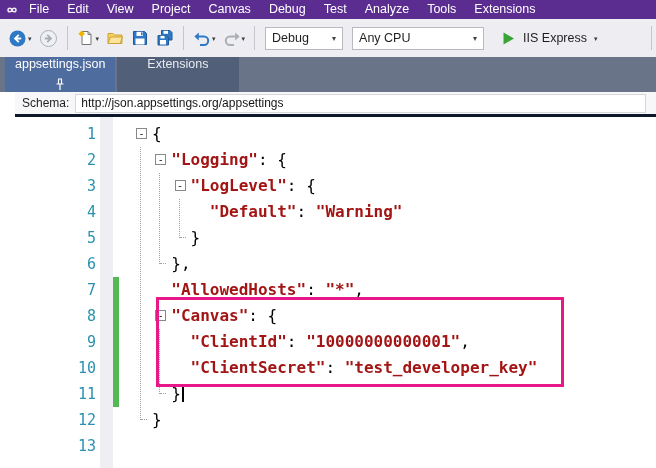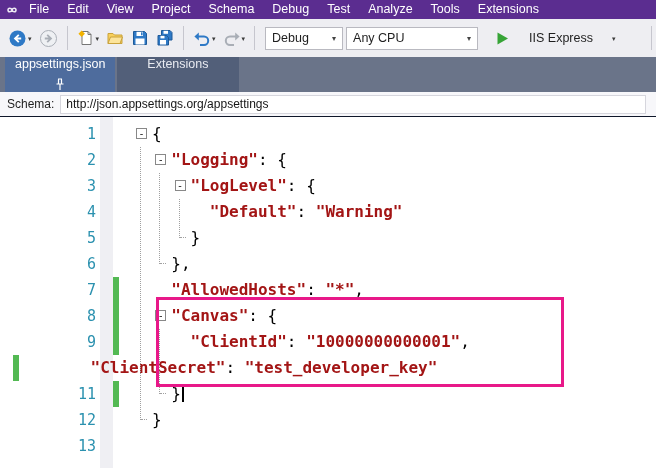--- a/index.html
+++ b/index.html
@@ -14,37 +14,37 @@
 
   
   .toolbar{height:38px;background:#EEEEF2;display:flex;align-items:center;gap:3px;padding-left:6px;flex:0 0 auto;}
   .tb-btn{background:transparent;border:0;padding:2px;display:flex;align-items:center;gap:1px;}
   .caret{font-size:7px;color:#3A3A3A;line-height:1;}
   .sep{width:1px;height:24px;background:#C6C6CE;margin:0 4px;}
   .combo{height:23px;box-sizing:border-box;border:1px solid #B9B9C0;background:#fff;display:flex;
          align-items:center;padding:0 6px;font-size:12.5px;color:#1E1E1E;}
   .combo .combo-arrow{margin-left:auto;font-size:8px;color:#444;padding-left:6px;}
   .w-debug{width:78px;margin-left:3px;}
-  .w-cpu{width:132px;}
-  .run-btn{display:flex;align-items:center;gap:19px;background:transparent;border:0;font-size:12.5px;
+  .w-cpu{width:132px;margin-left:6px;}
+  .run-btn{display:flex;align-items:center;gap:7px;background:transparent;border:0;font-size:12.5px;
            color:#1E1E1E;margin-left:8px;font-family:"Liberation Sans",sans-serif;}
   .tb-spacer{flex:1;}
   .sep-right{margin-right:4px;}
 
   
   .tabbar{height:35px;background:var(--tab-strip,#6A7489);display:flex;align-items:stretch;padding-left:5px;flex:0 0 auto;}
   .tab{display:flex;align-items:center;padding:0 10px;color:#fff;font-size:12.5px;gap:7px;cursor:default;flex-direction:column;}
   .tab.active{background:var(--active-tab,#4E6C9D);}
   .tab.inactive{background:var(--inactive-tab,#525F79);padding:0 30px;margin-left:2px;color:#E8EAF0;}
   .tab-close{font-size:14px;line-height:1;color:#fff;}
   .tab-pin{display:flex;align-items:center;}
 
   
-  .schemabar{height:25px;background:#F7F7FA;border-bottom:1px solid #0f172a;display:flex;align-items:center;
-             padding:0 7px;gap:6px;flex:0 0 auto;box-sizing:border-box;}
+  .schemabar{height:25px;background:#F7F7FA;border-bottom:3px solid #0f172a;display:flex;align-items:center;
+             padding:0 7px;gap:6px;flex:0 0 auto;box-sizing:border-box;margin-left:15px;}
   .schema-label{font-size:12px;color:#1E1E1E;}
   .schema-field{flex:1;height:19px;box-sizing:border-box;border:1px solid #D6D6DD;background:#fff;
                 font-size:12px;color:#151515;display:flex;align-items:center;padding:0 5px;margin-right:3px;
                 white-space:nowrap;overflow:hidden;}
 
   
   .editor{position:relative;flex:1;background:#fff;overflow:hidden;}
   .editor::before{content:"";position:absolute;left:100px;top:0;bottom:0;width:13px;background:#EFEFF3;}
   #lines{position:relative;padding-top:4px;}
   .line-row{display:flex;height:26px;}
@@ -74,21 +74,21 @@
     <span class="vs-logo">
       <svg width="16" height="14" viewBox="0 0 16 14">
           <path d="M4 7 c0-2.4 3.2-2.4 4 0 c0.8 2.4 4 2.4 4 0 c0-2.4-3.2-2.4-4 0 c-0.8 2.4-4 2.4-4 0 z" fill="none" stroke="rgba(255,255,255,.9)" stroke-width="1.5"></path>
         </svg>
     </span>
     <div class="menu-items">
         <div class="menu-item">File</div>
         <div class="menu-item">Edit</div>
         <div class="menu-item">View</div>
         <div class="menu-item">Project</div>
-        <div class="menu-item">Schema</div>
+        <div class="menu-item">Canvas</div>
         <div class="menu-item">Debug</div>
         <div class="menu-item">Test</div>
         <div class="menu-item">Analyze</div>
         <div class="menu-item">Tools</div>
         <div class="menu-item">Extensions</div>
       </div>
   </div>
 
   <div class="toolbar">
     <button class="tb-btn">
@@ -243,20 +243,21 @@
           <div class="change-bar changed"></div>
           <div class="code-cell"><span class="tk-p">  </span><span class="tk-s">"Canvas"</span><span class="tk-p">: {</span><span class="fold-box" style="left: 36.26px;">-</span></div>
         </div>
         <div class="line-row">
           <div class="ln">9</div>
           <div class="margin-gap"></div>
           <div class="change-bar changed"></div>
           <div class="code-cell"><span class="tk-p">    </span><span class="tk-s">"ClientId"</span><span class="tk-p">: </span><span class="tk-s">"10000000000001"</span><span class="tk-p">,</span></div>
         </div>
         <div class="line-row">
+          <div class="ln">10</div>
           <div class="margin-gap"></div>
           <div class="change-bar changed"></div>
           <div class="code-cell"><span class="tk-p">    </span><span class="tk-s">"ClientSecret"</span><span class="tk-p">: </span><span class="tk-s">"test_developer_key"</span></div>
         </div>
         <div class="line-row">
           <div class="ln">11</div>
           <div class="margin-gap"></div>
           <div class="change-bar changed"></div>
           <div class="code-cell"><span class="tk-p">  }</span><span class="caret-bar"></span></div>
         </div>

